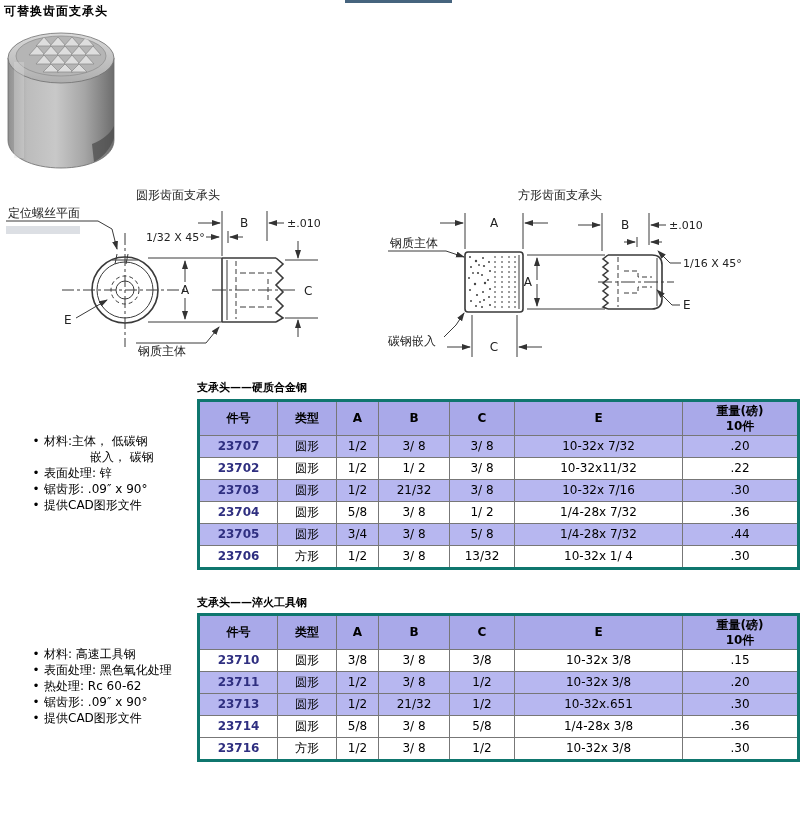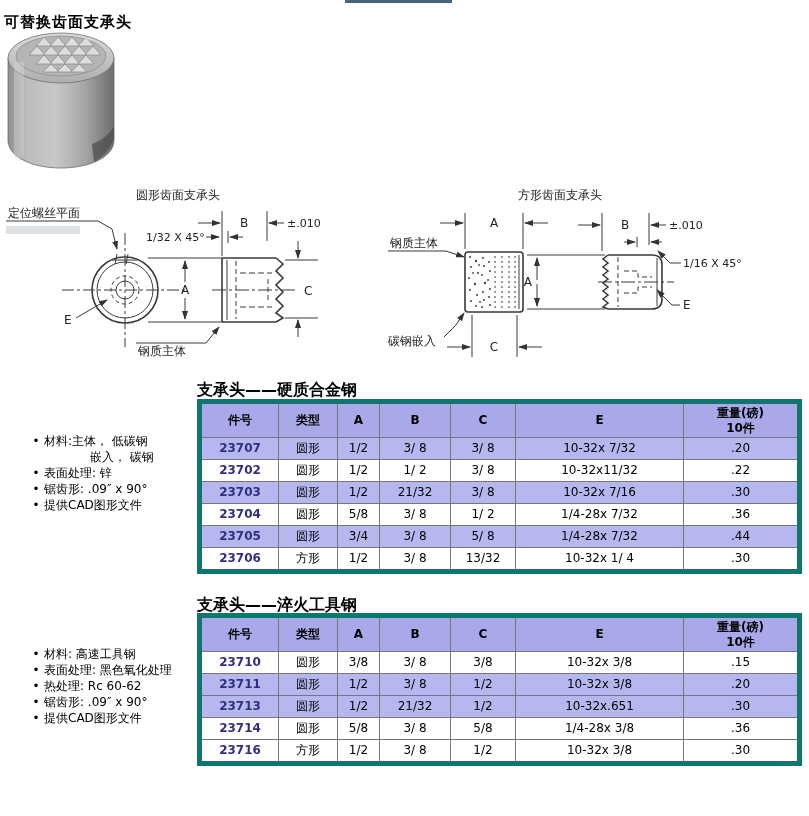--- a/index.html
+++ b/index.html
@@ -2,37 +2,37 @@
 <html><head>
 <meta charset="utf-8">
 <style>
   html,body { margin:0; padding:0; background:#fff; }
   .page {
     position:relative; width:809px; height:816px; background:#ffffff;
     font-family:"DejaVu Sans","Liberation Sans",sans-serif; color:#000;
     overflow:hidden;
   }
   .top-edge { position:absolute; left:345px; top:0; width:107px; height:3px; background:#46647e; }
-  .page-title { position:absolute; left:4px; top:13px; font-size:15px; font-weight:bold; letter-spacing:1px; }
+  .page-title { position:absolute; left:4px; top:3px; font-size:12px; font-weight:bold; letter-spacing:1px; }
 
   
   .notes { position:absolute; left:28px; width:190px; font-size:12px; line-height:16px; white-space:nowrap; }
   .notes.n1 { top:433px; }
   .notes.n2 { top:646px; }
   .note-item { display:flex; }
   .note-item .dot { width:16px; text-align:center; flex:none; }
   .note-item .txt { flex:none; }
   .indent2 { padding-left:46px; }
 
   
-  .tbl-title { position:absolute; left:197px; font-size:16px; font-weight:bold; }
+  .tbl-title { position:absolute; left:197px; font-size:11px; font-weight:bold; }
   .tt1 { top:380px; }
   .tt2 { top:595px; }
   table.spec { position:absolute; left:197px; width:600px; border-collapse:collapse; table-layout:fixed;
-               font-size:12px; text-align:center; border:5px solid #0f766e; }
+               font-size:12px; text-align:center; border:3px solid #0f766e; }
   #table1 { top:399px; }
   #table2 { top:613px; }
   table.spec th, table.spec td { border:1px solid #777; padding:0; overflow:hidden; }
   table.spec thead th { background:#a9a9e9; height:33px; font-weight:bold; font-size:12px; line-height:15px; }
   table.spec td { height:21px; line-height:21px; background:#ffffff; }
   table.spec tr.alt td { background:#b7b7f0; }
   table.spec td.part { font-weight:bold; color:#2f2f80; }
   table.spec td.etxt { white-space:pre; }
 
   

